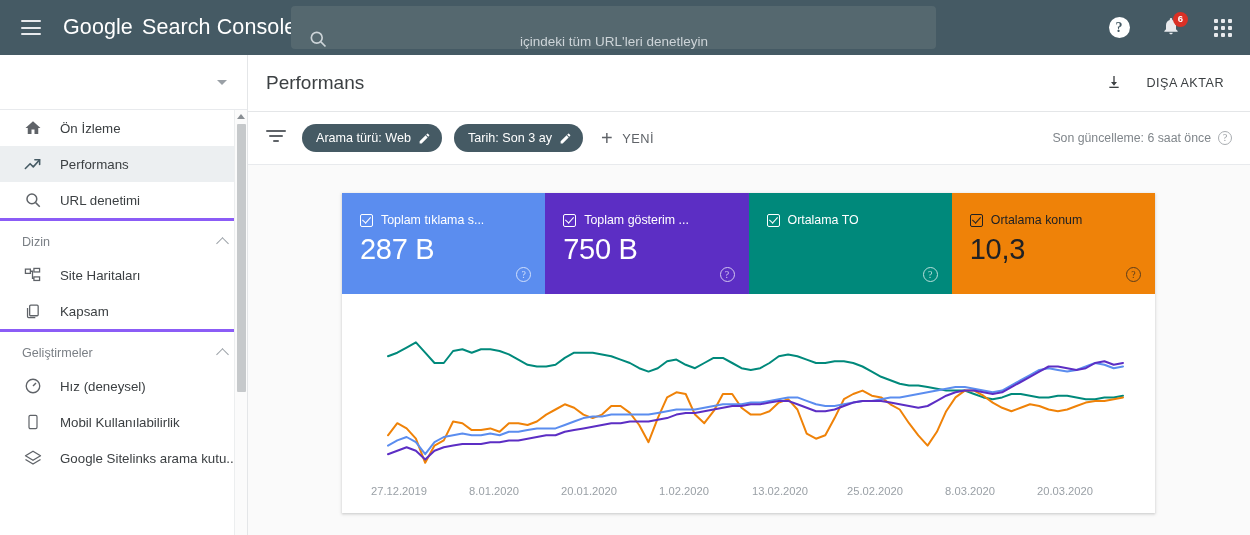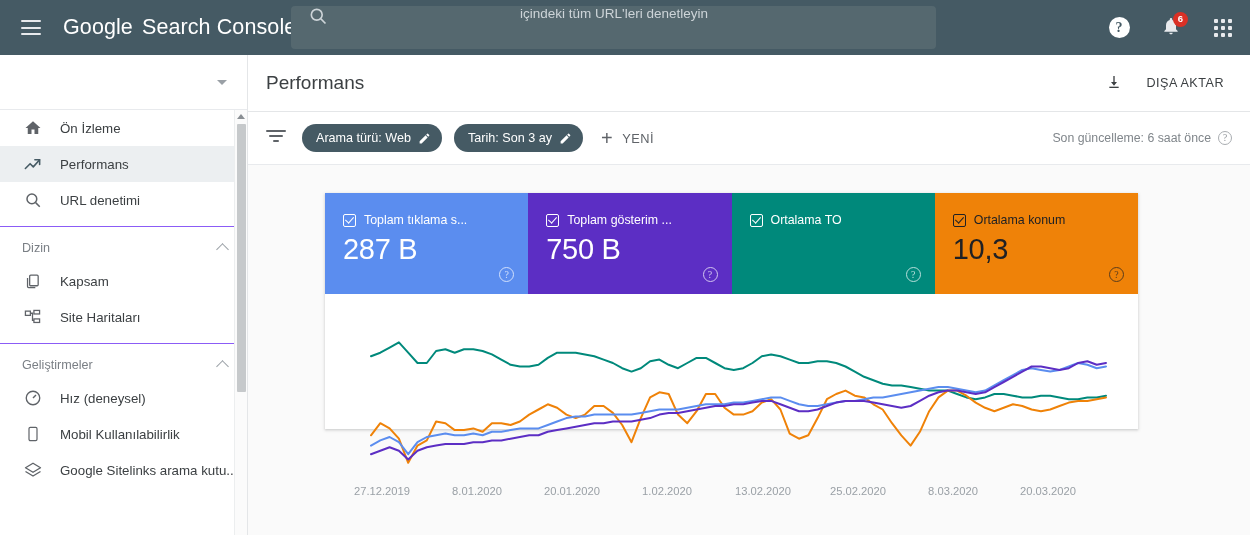--- a/index.html
+++ b/index.html
@@ -29,21 +29,21 @@
     white-space: nowrap; display: flex; gap: 9px;
   }
   .brand .g { font-weight: 500; }
   .brand .rest { font-weight: 400; }
 
   .searchwrap {
     position: absolute; left: 291px; top: 6px;
     width: 645px; height: 43px;
     background: #55686f;
     border-radius: 4px;
-    display: flex; align-items: flex-start;
+    display: flex; align-items: flex-end;
     cursor: text;
   }
   .searchwrap .sicon {
     width: 20px; height: 20px; margin-left: 17px;
     position: relative; flex: none;
   }
   .searchwrap .sicon svg { display: block; }
   .searchwrap .placeholder {
     flex: 1; text-align: center;
     color: #cdd4d8; font-size: 13.5px;
@@ -106,22 +106,22 @@
     flex: none; color: #5f6368;
   }
   .navitem .lbl {
     font-size: 13.3px; color: #3c4043;
     white-space: nowrap; overflow: hidden; text-overflow: ellipsis;
   }
   .navitem.active { background: #eceff1; }
   .navitem.active .lbl { color: #1a73e8; color:#3c4043; }
   .navitem.active .ico { color: #455a64; }
   .navgroup {
-    border-top: 1px solid #8b5cf6;
-    margin-top: 8px; padding-top: 10px;
+    border-top: 3px solid #8b5cf6;
+    margin-top: 0; padding-top: 10px;
   }
   .grouphead {
     display: flex; align-items: center; justify-content: space-between;
     padding: 4px 20px 8px 22px; cursor: pointer;
   }
   .grouphead .gt { font-size: 12.6px; color: #7a7f85; }
   .chev-up {
     width: 9px; height: 9px;
     border-left: 1.6px solid #9aa0a6; border-top: 1.6px solid #9aa0a6;
     transform: rotate(45deg); margin-top: 3px;
@@ -188,22 +188,22 @@
   }
   .qmark {
     width: 14px; height: 14px; border-radius: 50%;
     border: 1px solid #a9adb1; color: #8a8f94;
     font-size: 9.5px; display: flex; align-items: center; justify-content: center;
     font-family: "Liberation Serif", serif;
   }
 
   
   .panel {
-    position: absolute; left: 77px; top: 138px;
-    width: 813px; height: 236px;
+    position: absolute; left: 94px; top: 138px;
+    width: 813px; height: 320px;
     background: #fff;
     box-shadow: 0 1px 2px rgba(60,64,67,.18), 0 1px 3px 1px rgba(60,64,67,.08);
   }
   .cards { display: flex; height: 101px; }
   .card {
     flex: 1; position: relative;
     padding: 20px 18px 0 18px; cursor: pointer;
   }
   .card .chead {
     display: flex; align-items: center; gap: 8px;
@@ -330,41 +330,41 @@
             <line x1="15.5" y1="15.5" x2="21" y2="21"></line>
         </svg>
       </span>
       <span class="lbl">URL denetimi</span>
     </div>
 
     <div class="navgroup">
       <div class="grouphead">
         <span class="gt">Dizin</span>
         <span class="chev-up"></span>
-      </div>
-      <div class="navitem">
-        <span class="ico">
-          <svg width="17" height="17" viewBox="0 0 24 24" fill="none" stroke="#5f6368" stroke-width="1.8">
-            <rect x="8" y="3" width="12" height="15" rx="1.5"></rect>
-              <path d="M5 7v12a1.5 1.5 0 0 0 1.5 1.5H16"></path>
-          </svg>
-        </span>
-        <span class="lbl">Kapsam</span>
       </div>
       <div class="navitem">
         <span class="ico">
           <svg width="17" height="17" viewBox="0 0 24 24" fill="none" stroke="#5f6368" stroke-width="1.8">
             <rect x="2" y="3" width="7" height="6"></rect>
               <rect x="14" y="2" width="8" height="5"></rect>
             <rect x="14" y="14" width="8" height="5"></rect>
               <path d="M9 6h3v10h2M12 6v0"></path>
           </svg>
         </span>
         <span class="lbl">Site Haritaları</span>
       </div>
+      <div class="navitem">
+        <span class="ico">
+          <svg width="17" height="17" viewBox="0 0 24 24" fill="none" stroke="#5f6368" stroke-width="1.8">
+            <rect x="8" y="3" width="12" height="15" rx="1.5"></rect>
+              <path d="M5 7v12a1.5 1.5 0 0 0 1.5 1.5H16"></path>
+          </svg>
+        </span>
+        <span class="lbl">Kapsam</span>
+      </div>
     </div>
 
     <div class="navgroup">
       <div class="grouphead">
         <span class="gt">Geliştirmeler</span>
         <span class="chev-up"></span>
       </div>
       <div class="navitem">
         <span class="ico">
           <svg width="18" height="18" viewBox="0 0 24 24" fill="none" stroke="#5f6368" stroke-width="1.8">

